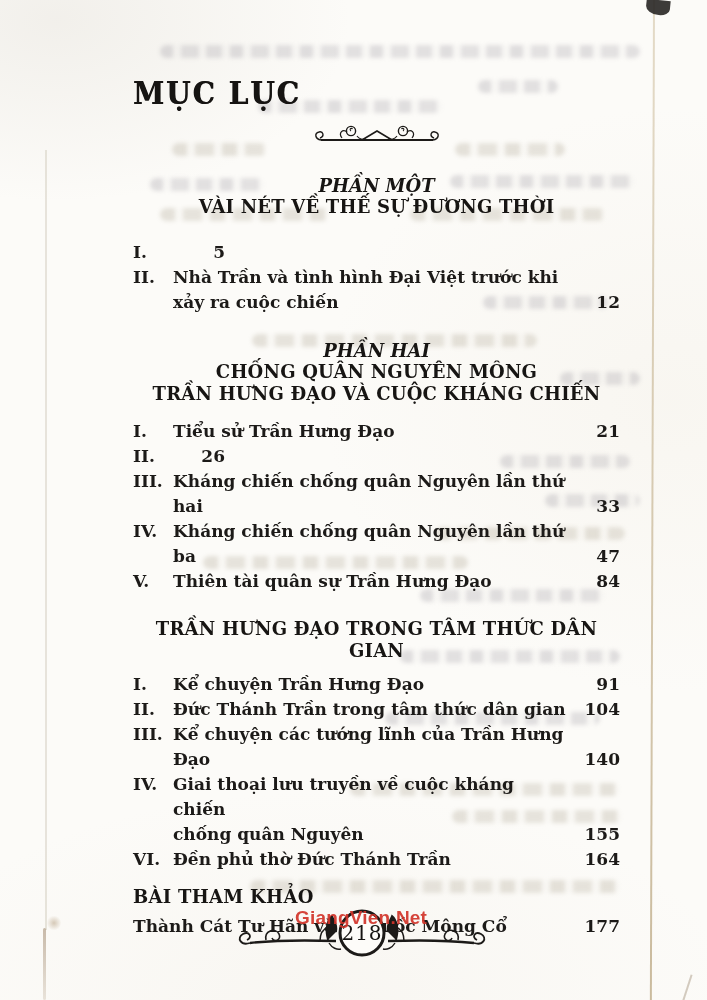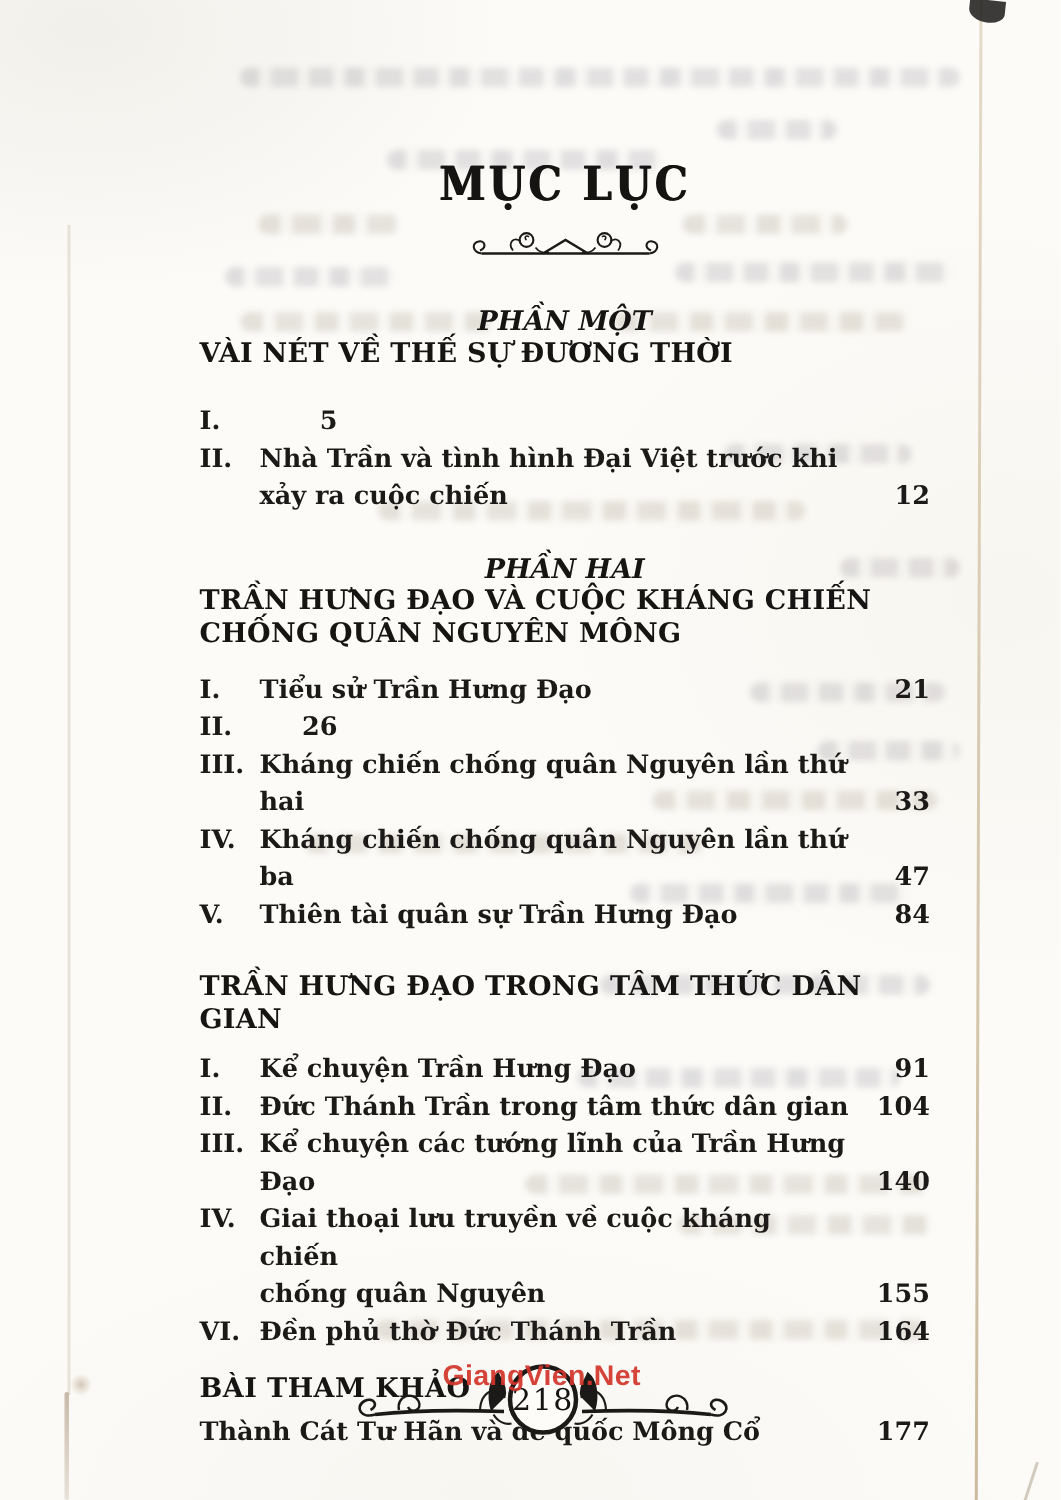--- a/index.html
+++ b/index.html
@@ -35,30 +35,30 @@
   .ghost{position:absolute;height:13px;border-radius:7px;filter:blur(2px);opacity:.5;
     background:repeating-linear-gradient(90deg,
       rgba(148,144,154,.55) 0 13px, rgba(148,144,154,.07) 13px 21px,
       rgba(148,144,154,.48) 21px 39px, rgba(148,144,154,.05) 39px 46px,
       rgba(148,144,154,.5) 46px 62px, rgba(148,144,154,.07) 62px 70px);}
   .ghost.warm{background:repeating-linear-gradient(90deg,
       rgba(158,148,126,.5) 0 15px, rgba(158,148,126,.06) 15px 23px,
       rgba(158,148,126,.45) 23px 42px, rgba(158,148,126,.05) 42px 50px);}
   
   #content{position:absolute;left:133px;top:0;width:487px;}
-  .title-wrap{margin-top:106px;text-align:center;}
+  .title-wrap{margin-top:77px;}
   .book-title{
     display:inline-block;font-size:28px;font-weight:bold;letter-spacing:2px;
     transform:scaleY(1.12);color:#161412;
     text-shadow:0.6px 0 0 #161412;
   }
   .ornament-wrap{text-align:center;margin-top:10px;height:28px;}
   .toc-section{text-align:left;}
   .part-label{font-size:18px;line-height:20px;font-weight:bold;font-style:italic;text-align:center;color:#171513;}
-  .section-title{font-size:18px;line-height:22px;font-weight:bold;text-align:left;color:#171513;letter-spacing:.2px;}
+  .section-title{font-size:18px;line-height:22px;font-weight:bold;text-align:center;color:#171513;letter-spacing:.2px;}
   .item-list{margin-top:0;}
   .toc-row{display:flex;font-size:17px;line-height:25px;font-weight:bold;color:#1c1a18;}
   .toc-row .num{width:40px;flex:none;}
   .toc-row .txt{flex:1;}
   .toc-row .pg{flex:none;width:52px;text-align:right;align-self:flex-end;}
   .ref-heading{font-size:18px;line-height:22px;font-weight:bold;color:#171513;letter-spacing:.3px;}
   .ref-row .num{width:0;}
   
   .s1{margin-top:28px;} .s1 .item-list{margin-top:22px;}
   .s2{margin-top:26px;} .s2 .item-list{margin-top:14px;}
@@ -145,22 +145,22 @@
             </div>
             <div class="toc-row">
               <span class="num">II.</span>
               <span class="txt">Nhà Trần và tình hình Đại Việt trước khi xảy ra cuộc chiến</span>
               <span class="pg">12</span>
             </div>
           </div>
         </div>
         <div class="toc-section s2">
           <div class="part-label">PHẦN HAI</div>
+          <div class="section-title">CHỐNG QUÂN NGUYÊN MÔNG</div>
           <div class="section-title">TRẦN HƯNG ĐẠO VÀ CUỘC KHÁNG CHIẾN</div>
-          <div class="section-title">CHỐNG QUÂN NGUYÊN MÔNG</div>
           <div class="item-list">
             <div class="toc-row">
               <span class="num">I.</span>
               <span class="txt">Tiểu sử Trần Hưng Đạo</span>
               <span class="pg">21</span>
             </div>
             <div class="toc-row">
               <span class="num">II.</span>
               <span class="pg">26</span>
             </div>

